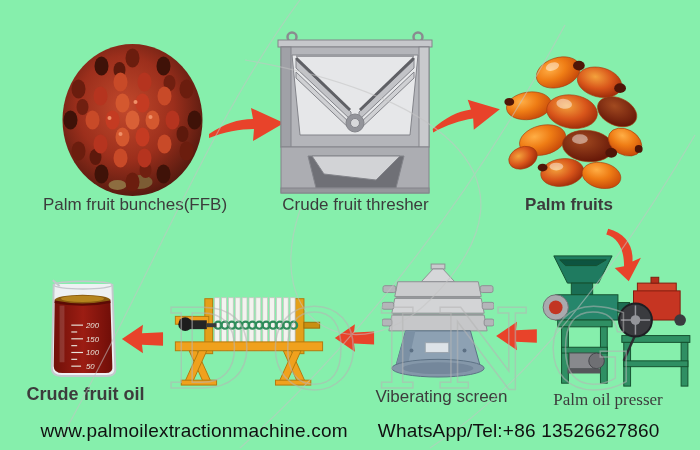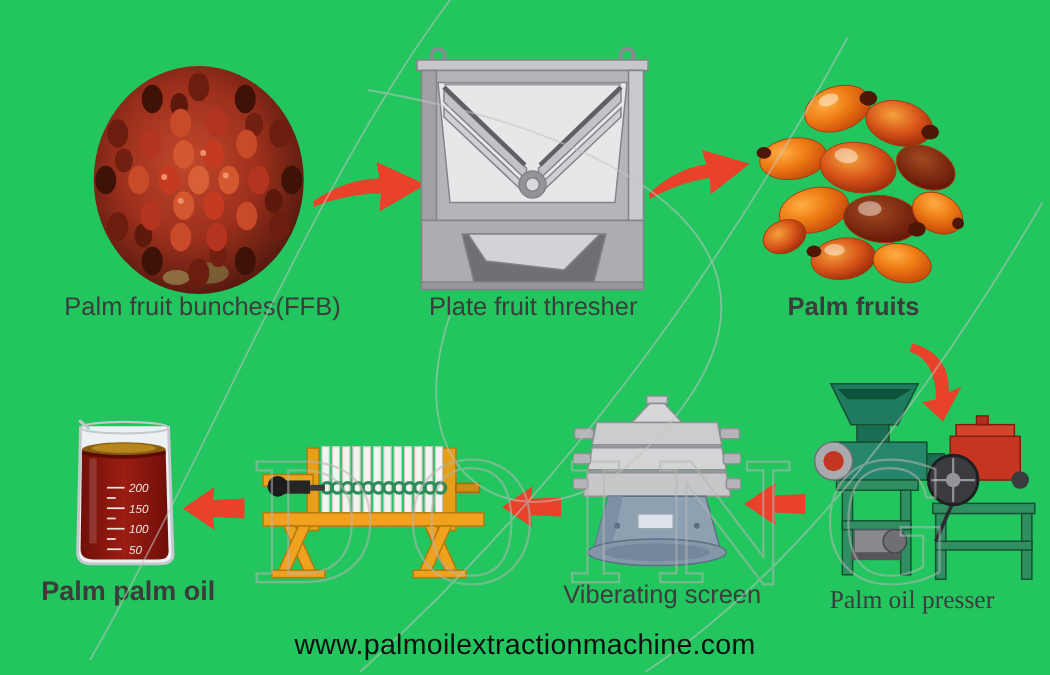--- a/index.html
+++ b/index.html
@@ -1,16 +1,16 @@
 <!DOCTYPE html>
 <html style="--arrow-red: #e8432a; --label-text: #3c3c3c; --footer-text: #101010; --watermark-gray: #b5b5b5; --machine-green: #2f8f63; --engine-red: #c63522; --filter-yellow: #f0a11d; --oil-red: #8e1a10;"><head>
 <meta charset="utf-8">
 <style>
   html,body{margin:0;padding:0;background:#fff;}
-  .canvas{position:relative;width:700px;height:450px;background:#22c55e;overflow:hidden;
+  .canvas{position:relative;width:700px;height:450px;background:#86efac;overflow:hidden;
           font-family:"Liberation Sans",sans-serif;}
   .abs{position:absolute;}
   .icon svg{display:block;}
   .stage-label{position:absolute;text-align:center;font-size:17px;color:var(--label-text,#3c3c3c);
               line-height:20px;white-space:nowrap;z-index:4;}
   .bold{font-weight:bold;font-size:18px;}
   .arrow svg path{fill:var(--arrow-red,#e8432a);}
   .watermark{position:absolute;left:0;top:0;z-index:5;pointer-events:none;opacity:.55;}
   .footer{position:absolute;left:0;top:420px;width:700px;display:flex;justify-content:center;
           gap:30px;font-size:19px;color:var(--footer-text,#101010);z-index:6;letter-spacing:.2px;}
@@ -157,21 +157,21 @@
       <g fill="#ffffff" opacity=".45">
         <ellipse cx="52" cy="22" rx="7" ry="4" transform="rotate(-18 52 22)"></ellipse>
         <ellipse cx="64" cy="60" rx="8" ry="5" transform="rotate(8 64 60)"></ellipse>
         <ellipse cx="80" cy="96" rx="8" ry="5"></ellipse>
           <ellipse cx="56" cy="124" rx="7" ry="4"></ellipse>
       </g>
     </svg>
   </span>
 
   <div class="stage-label" style="left:25px;top:195px;width:220px;">Palm fruit bunches(FFB)</div>
-  <div class="stage-label" style="left:278px;top:195px;width:155px;">Plate fruit thresher</div>
+  <div class="stage-label" style="left:278px;top:195px;width:155px;">Crude fruit thresher</div>
   <div class="stage-label" style="left:494px;top:195px;width:150px;font-weight:bold;">Palm fruits</div>
 
   <span class="abs icon arrow" style="left:602px;top:226px;">
     <svg width="46" height="58" viewBox="0 0 48 62">
       <path d="M6,3 C24,8 33,20 32,38 L41,34 L28,59 L13,45 L23,43 C23,27 18,13 4,9 Z"></path>
     </svg>
   </span>
 
   <span class="abs icon" style="left:536px;top:252px;">
     <svg width="160" height="138" viewBox="0 0 160 142">
@@ -333,33 +333,34 @@
       </g>
       <g fill="#e8e4da" font-size="8" font-family="Liberation Sans, sans-serif">
         <text x="45" y="51">200</text>
         <text x="45" y="65">150</text>
         <text x="45" y="79">100</text>
         <text x="45" y="93">50</text>
       </g>
     </svg>
   </span>
 
-  <div class="stage-label bold" style="left:13px;top:384px;width:145px;">Palm palm oil</div>
+  <div class="stage-label bold" style="left:13px;top:384px;width:145px;">Crude fruit oil</div>
   <div class="stage-label" style="left:369px;top:387px;width:145px;text-align:center;">Viberating screen</div>
   <div class="stage-label" style="left:534px;top:390px;width:148px;font-family:Liberation Serif, serif;">Palm oil presser</div>
 
   <div class="watermark">
     <svg width="700" height="450" viewBox="0 0 700 450">
       <g fill="none" stroke="#c4c4c4" stroke-width="1.2">
         <path d="M300,0 C210,120 140,300 60,440"></path>
         <path d="M565,25 C470,200 360,340 240,448"></path>
         <path d="M695,135 C610,280 520,390 430,448"></path>
         <path d="M245,60 C420,90 560,170 430,300 C360,370 260,330 300,210"></path>
       </g>
       <text x="408" y="388" text-anchor="middle" font-family="DejaVu Serif, serif" font-size="110" letter-spacing="16" fill="none" stroke="#b5b5b5" stroke-width="1.5">DOING</text>
     </svg>
   </div>
 
   <div class="footer">
     <span>www.palmoilextractionmachine.com</span>
+    <span>WhatsApp/Tel:+86 13526627860</span>
   </div>
 
 </div>
 
 </body></html>

